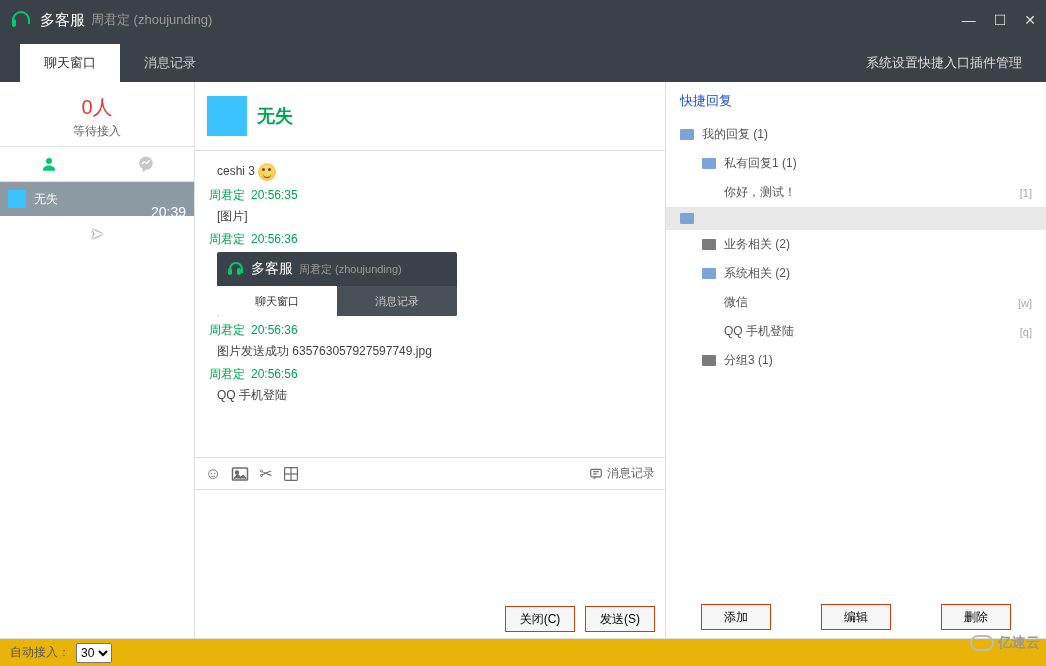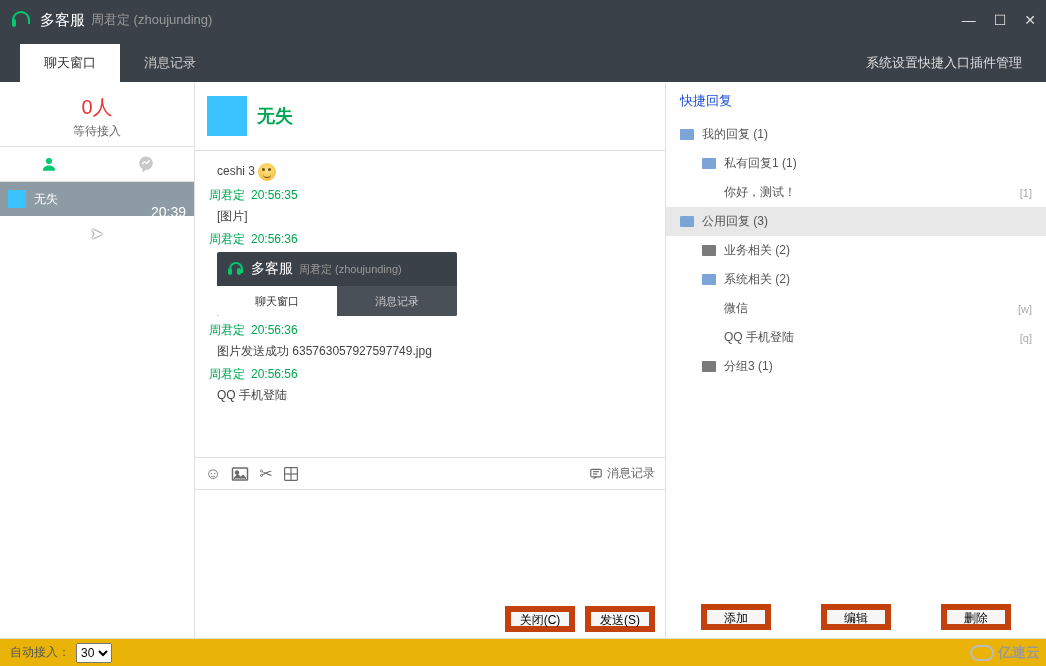--- a/index.html
+++ b/index.html
@@ -51,21 +51,21 @@
 .imgblock .ibuser { color: #9a9a9a; font-size: 11px; margin-left: 6px; }
 .imgblock .ibtabs { display: flex; height: 30px; }
 .imgblock .ibtab { flex: 1; text-align: center; font-size: 11px; line-height: 30px; color: #ccc; background: #4a5058; }
 .imgblock .ibtab.active { background: #fff; color: #333; }
 
 .chat-toolbar { display: flex; align-items: center; padding: 6px 10px; border-top: 1px solid #e0e0e0; border-bottom: 1px solid #e0e0e0; color: #6b6b6b; gap: 10px; }
 .chat-toolbar .ticon { cursor: pointer; font-size: 16px; }
 .chat-toolbar .history-link { margin-left: auto; font-size: 12px; color: #666; display: flex; align-items: center; gap: 4px; cursor: pointer; }
 .chat-input { flex: none; height: 110px; }
 .chat-send-row { display: flex; justify-content: flex-end; gap: 10px; padding: 6px 10px; }
-.btn { min-width: 70px; height: 26px; background: #f6f6f6; border: 6px solid #c2410c; font-size: 12px; cursor: pointer; }
+.btn { min-width: 70px; height: 26px; background: #f6f6f6; border: 1px solid #c2410c; font-size: 12px; cursor: pointer; }
 
 
 .rightcol { width: 380px; display: flex; flex-direction: column; }
 .qtitle { padding: 10px 14px; font-size: 13px; color: #1d4ed8; }
 .tree { flex: 1; font-size: 12px; overflow-y: auto; }
 .tree-row { display: flex; align-items: center; padding: 6px 14px; cursor: pointer; color: #555; }
 .tree-row.sel { background: #e8e8e8; }
 .tree-row .indent1 { width: 22px; }
 .tree-row .indent2 { width: 44px; }
 .folder-ico { width: 14px; height: 11px; background: #7aa5d6; border-radius: 1px; margin-right: 8px; display: inline-block; flex: none; }
@@ -73,21 +73,21 @@
 .shortcut-key { color: #aaa; font-size: 11px; }
 .tree-label { flex: 1; }
 
 .right-btns { display: flex; justify-content: space-around; padding: 8px 10px; }
 
 
 .statusbar { height: 28px; display: flex; align-items: center; padding: 0 10px; font-size: 12px; color: #555; border-top: 1px solid #ddd; background: #eab308; gap: 6px; }
 .statusbar select { height: 20px; font-size: 12px; }
 
 
-.watermark { position: absolute; right: 6px; bottom: 4px; font-size: 14px; color: #999; display: flex; align-items: center; gap: 4px; font-weight: bold; }
+.watermark { position: absolute; right: 6px; bottom: 14px; font-size: 14px; color: #999; display: flex; align-items: center; gap: 4px; font-weight: bold; }
 .watermark .cloud { width: 24px; height: 16px; border: 2px solid #bbb; border-radius: 10px; }
 
 
 .cursor { position: absolute; left: 90px; top: 224px; pointer-events: none; font-size: 16px; color: #fff; text-shadow: 0 0 2px #000; }
 
 
 .emoji { display: inline-block; width: 18px; height: 18px; background: radial-gradient(circle at 50% 40%, #ffe08a 0%, #f6c23a 80%); border-radius: 50%; vertical-align: middle; position: relative; }
 .emoji::before { content: ""; position: absolute; left: 4px; top: 5px; width: 3px; height: 3px; background: #6b4a1e; border-radius: 50%; box-shadow: 6px 0 #6b4a1e; }
 .emoji::after { content: ""; position: absolute; left: 5px; top: 10px; width: 8px; height: 4px; border-bottom: 1.5px solid #6b4a1e; border-radius: 0 0 8px 8px; }
 
@@ -226,21 +226,20 @@
           <span class="folder-ico"></span>
           <span class="tree-label">私有回复1 (1)</span>
         </div>
       <div class="tree-row">
           <span class="indent2"></span>
           <span class="tree-label">你好，测试！</span>
           <span class="shortcut-key">[1]</span>
         </div>
       <div class="tree-row sel">
           <span class="folder-ico"></span>
-          <span class="tree-label">公用回复 (3)</span>
         </div>
       <div class="tree-row">
           <span class="indent1"></span>
           <span class="solid-ico"></span>
           <span class="tree-label">业务相关 (2)</span>
         </div>
       <div class="tree-row">
           <span class="indent1"></span>
           <span class="folder-ico"></span>
           <span class="tree-label">系统相关 (2)</span>

